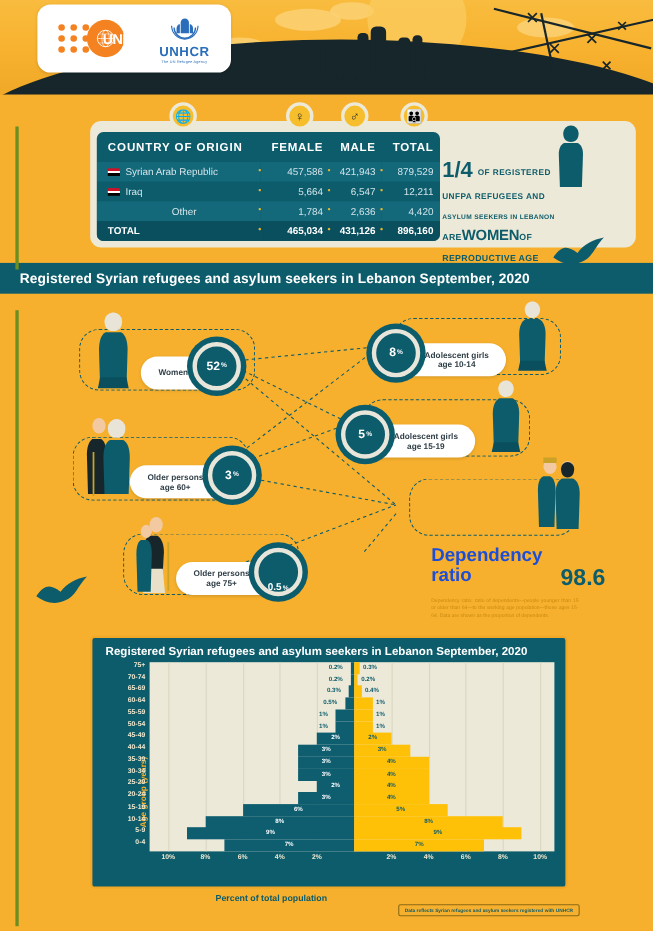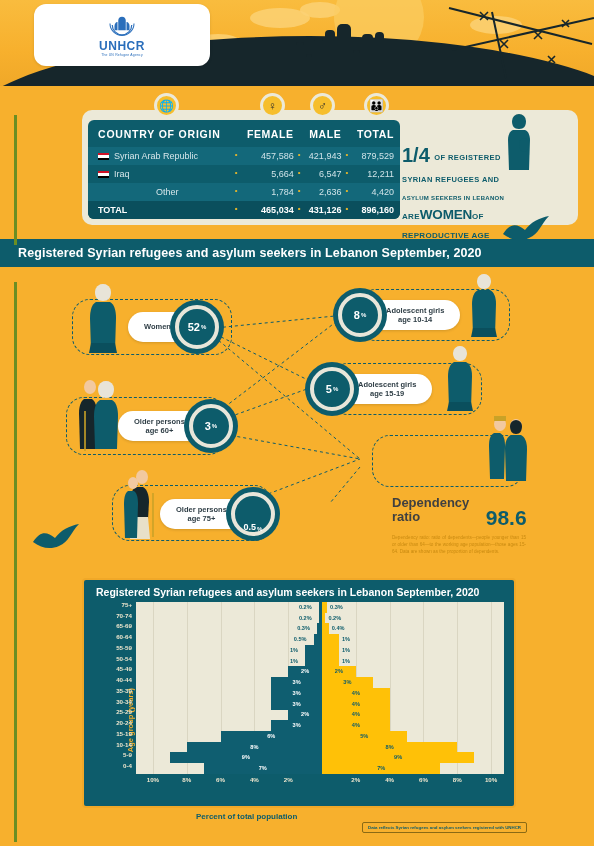--- a/index.html
+++ b/index.html
@@ -73,31 +73,31 @@
   .s-xs { font-size:6px; font-weight:bold; letter-spacing:.3px; }
   .s-women { font-size:13.5px; font-weight:bold; letter-spacing:-.2px; }
   .s-rep { font-size:8px; font-weight:bold; letter-spacing:.3px; }
 
   
   .sec2 { position:relative; height:300px; }
   .diagram { position:absolute; inset:0; }
   .pillgroup { position:absolute; display:flex; align-items:center; }
   .pill { background:#fff; border-radius:16px; height:30px; display:flex; align-items:center;
           padding:0 34px 0 16px; font-size:7.5px; font-weight:bold; color:#2F3E46; line-height:1.25;
-          box-shadow:0 1px 3px rgba(0,0,0,.15); text-align:center; white-space:pre-line; }
+          box-shadow:0 1px 3px rgba(0,0,0,.15); text-align:center; white-space:pre-line;margin-top:12px; }
   .pill.rev { padding:0 16px 0 34px; }
   .bubble { position:absolute; width:44px; height:44px; border-radius:50%;
             background:#0D5C6B; border:4px solid #E8E6DA;
             box-shadow:0 0 0 5px #0D5C6B; display:flex; align-items:center;
             justify-content:center; color:#fff; font-weight:bold; font-size:11px; }
   .bubble small { font-size:6px; font-weight:bold; margin-left:1px; }
   .dashbox { position:absolute; border:1.3px dashed #0D5C6B; border-radius:18px; }
   .fig { position:absolute; }
   .dep { position:absolute; left:392px; top:496px; width:180px; }
-  .dep-h { color:#404040; font-size:13px; font-weight:bold; line-height:1.05; display:inline-block; }
+  .dep-h { color:#1d4ed8; font-size:17px; font-weight:bold; line-height:1.05; display:inline-block; }
   .dep-v { color:#0D5C6B; font-size:21px; font-weight:bold; display:inline-block;
            margin-left:12px; vertical-align:-4px; }
   .dep-p { color:#C98A10; font-size:4.6px; line-height:1.55; margin-top:4px; text-align:justify; width:134px; }
 
   
   .chartbox { position:absolute; left:82px; top:578px; width:434px; height:230px;
               background:#0D5C6B; border:2px solid #F0A828; border-radius:4px; }
   .chart-title { color:#fff; font-size:10.5px; font-weight:bold; padding:6px 0 4px 12px; }
   .plot { position:relative; margin:0 10px 0 52px; height:172px; background:#ECE9D8; }
   .gridline { position:absolute; top:0; bottom:0; width:1px; background:#DAD6C2; }
@@ -131,20 +131,46 @@
 
   <div class="hero">
     <div class="cloud" style="left:250px;top:8px;width:60px;height:20px;"></div>
     <div class="cloud" style="left:300px;top:2px;width:40px;height:16px;"></div>
     <div class="cloud" style="left:470px;top:16px;width:52px;height:18px;"></div>
     <div class="cloud" style="left:196px;top:34px;width:44px;height:15px;"></div>
     <div class="sun"></div>
     <div class="ground"></div>
 
     <div class="logo-card">
+      <div class="unfpa">
+        <div class="dotgrid">
+          <i></i>
+            <i></i>
+            <i></i>
+            <i></i>
+            <i></i>
+            <i></i>
+            <i></i>
+            <i></i>
+            <i></i>
+            <i></i>
+            <i></i>
+            <i></i>
+        </div>
+        <div class="unfpa-ball">
+          <svg width="18" height="18" viewBox="0 0 24 24" aria-hidden="true">
+            <circle cx="12" cy="12" r="10" fill="none" stroke="#fff" stroke-width="1.1"></circle>
+            <ellipse cx="12" cy="12" rx="4.5" ry="10" fill="none" stroke="#fff" stroke-width=".8"></ellipse>
+            <line x1="2" y1="12" x2="22" y2="12" stroke="#fff" stroke-width=".8"></line>
+            <line x1="4" y1="6.5" x2="20" y2="6.5" stroke="#fff" stroke-width=".6"></line>
+            <line x1="4" y1="17.5" x2="20" y2="17.5" stroke="#fff" stroke-width=".6"></line>
+          </svg>
+        </div>
+        <span class="unfpa-txt">UNFPA</span>
+      </div>
       <div class="unhcr">
         <div class="unhcr-mark">
           <svg width="30" height="24" viewBox="0 0 40 32" aria-hidden="true">
             <path d="M20 5c3 0 5 2.2 5 5.2V23h-10V10.2C15 7.2 17 5 20 5z" fill="#2A6EBB"></path>
             <path d="M13 12c-2 1-3 3-3 5.5V23h4V12z" fill="#2A6EBB"></path>
             <path d="M27 12c2 1 3 3 3 5.5V23h-4V12z" fill="#2A6EBB"></path>
             <path d="M7 16a13 13 0 0 0 13 13 13 13 0 0 0 13-13" fill="none" stroke="#2A6EBB" stroke-width="1.6"></path>
             <path d="M4 14a16 16 0 0 0 16 16 16 16 0 0 0 16-16" fill="none" stroke="#2A6EBB" stroke-width="1.4"></path>
           </svg>
         </div>
@@ -231,21 +257,21 @@
       <div class="stat">
         <svg class="stat-woman" viewBox="0 0 30 62">
           <ellipse cx="15" cy="9" rx="6" ry="7" fill="#F2C9A0"></ellipse>
           <path d="M8 9a7 7 0 0 1 14 0c0 5-2 8-7 8s-7-3-7-8z" fill="#0D5C6B"></path>
           <path d="M9 18c-3 1-5 5-5 10l1 30h20l1-30c0-5-2-9-5-10z" fill="#0D5C6B"></path>
           <ellipse cx="20" cy="33" rx="5" ry="7" fill="#0D5C6B"></ellipse>
         </svg>
         <div class="stat-txt">
           <span class="s-quarter">1/4</span>
           <span class="s-sm">OF REGISTERED</span><br>
-          <span class="s-sm">SYRIAN REFUGEES AND</span><br>
+          <span class="s-sm">UNFPA REFUGEES AND</span><br>
           <span class="s-xs">ASYLUM SEEKERS IN LEBANON</span><br>
           <span class="s-rep">ARE</span><span class="s-women">WOMEN</span><span class="s-rep">OF</span><br>
           <span class="s-rep">REPRODUCTIVE AGE</span>
         </div>
       </div>
     </div>
   </div>
 
   <div class="titlebar" style="margin-top:6px;">Registered Syrian refugees and asylum seekers in Lebanon September, 2020</div>
   <div class="sideline" style="top:282px;height:560px;"></div>

